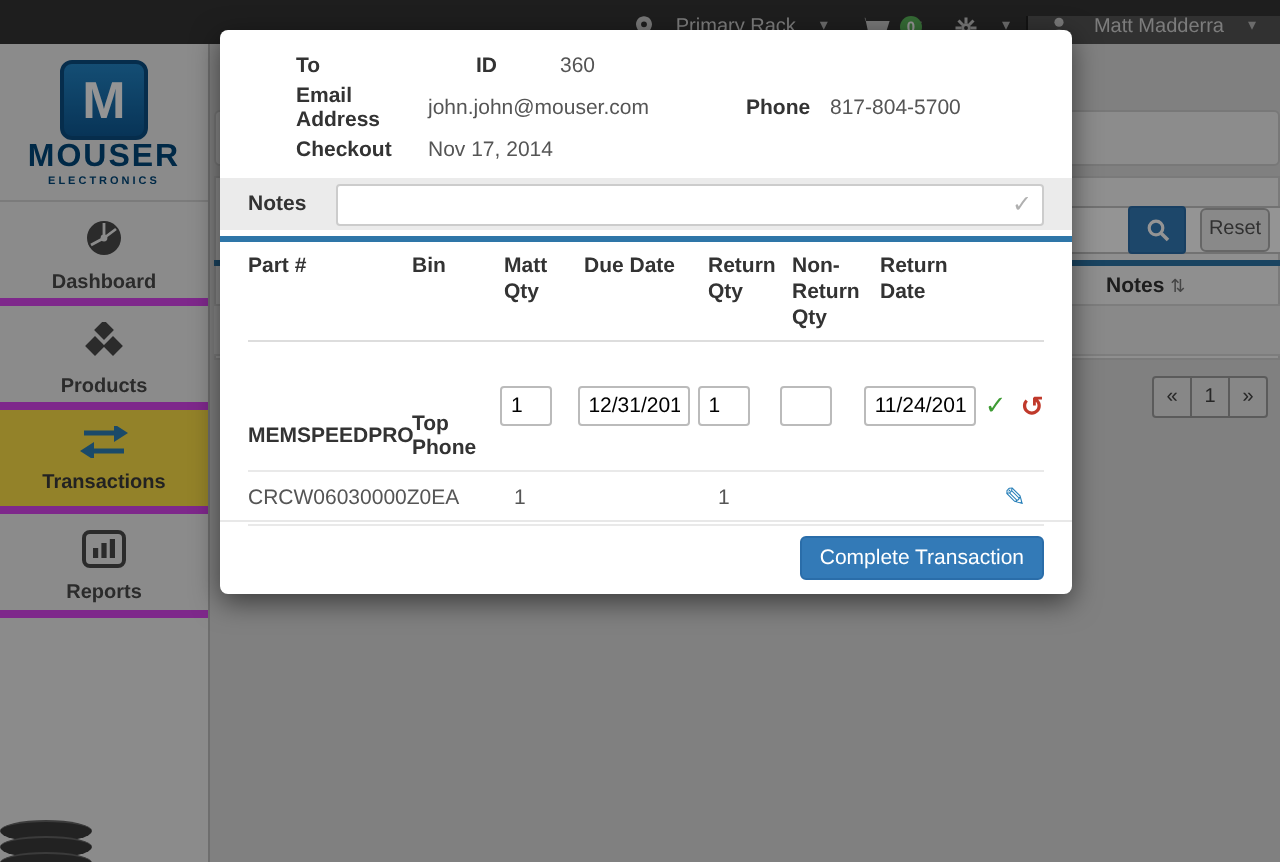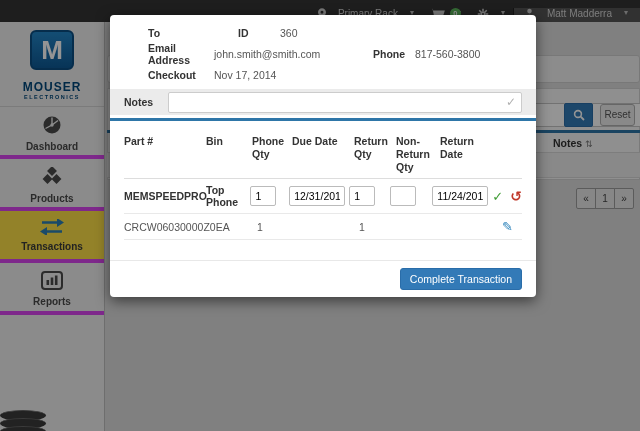--- a/index.html
+++ b/index.html
@@ -12,21 +12,21 @@
   .tb-item { display:flex; align-items:flex-start; gap:12px; padding:0 8px; height:22px; cursor:pointer;margin-top:16px; }
   .tb-caret { font-size:8px; color:#bbb; }
   .tb-cart { position:relative; }
   .tb-badge { position:absolute; top:0px; right:8px; min-width:11px; height:11px; border-radius:6px; background:#5cb85c; color:#fff; font-size:7.5px; font-weight:bold; text-align:center; line-height:11px; padding:0 2px; }
   .tb-user { background:#555; border-left:1px solid #222; padding:0 12px 0 10px; }
 
   
   .sidebar { position:absolute; left:0; top:22px; width:105px; height:409px; background:#f0f0f0; border-right:1px solid #bdbdbd; z-index:1; }
   .logo-block { padding:8px 0 6px; text-align:center; border-bottom:1px solid #d5d5d5; }
   .logo-tile { width:44px; height:40px; margin:0 auto; background:linear-gradient(#2386c8,#0e5a96); border:2px solid #0b4e84; border-radius:6px; color:#fff; font-weight:bold; font-size:26px; line-height:36px; }
-  .logo-name { margin-top:10px; color:#00477a; font-weight:bold; font-size:12px; letter-spacing:1px; }
+  .logo-name { margin-top:0; color:#00477a; font-weight:bold; font-size:16px; letter-spacing:1px; }
   .logo-sub { color:#00477a; font-weight:bold; font-size:5.5px; letter-spacing:1.5px; }
   .side-item { height:52px; border-bottom:4px solid #d946ef; text-align:center; padding-top:8px; cursor:pointer; }
   .side-item .lbl { display:block; margin-top:2px; font-size:10px; font-weight:bold; color:#4a4a4a; }
   .side-item.active { background:#fde047; }
   .side-item.active .lbl { color:#3c3c3c; }
   .coins { position:absolute; left:0px; bottom:-6px; width:50px; }
   .coins div { width:46px; height:11px; border-radius:50%; background:#3c3c3c; border-top:1px solid #666; margin-top:-3px; }
 
   
   .content { position:absolute; left:105px; top:22px; width:535px; height:409px; background:#dcdcdc; z-index:1; }
@@ -57,28 +57,28 @@
   .m-lab { font-weight:bold; color:#333;margin-left:24px; }
   .m-lab.l1 { width:66px; }
   .m-val.v1 { width:135px; }
   .m-lab.l2 { width:42px; }
   .m-notes { margin-top:4px; height:26px; background:#ebebeb; display:flex; align-items:center; padding:0 14px; gap:8px; }
   .m-notes-label { font-weight:bold; color:#333; width:36px; }
   .m-notes-wrap { position:relative; flex:1; }
   .m-notes-input { width:100%; height:21px; border:1px solid #ccc; border-radius:2px; font-size:10.5px; padding:0 18px 0 5px; }
   .m-notes-check { position:absolute; right:6px; top:3px; color:#b0b0b0; font-weight:bold; font-size:12px; }
   .m-blueline { height:3px; background:#2e76a8; margin-top:3px; }
-  .m-table { padding:8px 14px; }
+  .m-table { padding:0 14px; }
   .m-thead { display:flex; gap:4px; padding:6px 0 4px; border-bottom:1px solid #ddd; font-weight:bold; color:#333; line-height:1.25; min-height:36px; }
   .m-row { display:flex; gap:4px; align-items:center; padding:5px 0; border-bottom:1px solid #e9e9e9; }
   .c-part { width:78px; } .c-bin { width:42px; } .c-iqty { width:36px; } .c-due { width:58px; }
   .c-rqty { width:38px; } .c-nrqty { width:40px; } .c-rdate { width:58px; } .c-act { flex:1; display:flex; gap:7px; align-items:center; }
   .m-row input { height:20px; border:1px solid #bbb; border-radius:2px; font-size:10.5px; padding:0 4px; }
   .in-sm { width:26px; } .in-dt { width:56px; }
-  .bold { font-weight:bold; color:#333; }
+  .bold { font-weight:bold; color:#333;margin-top:30px; }
   .ic-check { color:#3f9c35; font-weight:bold; font-size:13px; cursor:pointer; }
   .ic-undo { color:#c0392b; font-weight:bold; font-size:14px; cursor:pointer; }
   .ic-edit { color:#2980b9; font-size:13px; cursor:pointer; }
   .qty-txt { padding-left:5px; }
   .m-footer { position:absolute; left:0; bottom:0; width:100%; border-top:1px solid #e8e8e8; padding:7px 14px; text-align:right; }
   .m-complete { background:#337ab7; border:1px solid #2a6da9; color:#fff; font-size:10.5px; padding:4px 9px; border-radius:3px; cursor:pointer; font-family:inherit; }
   svg { display:block; }
 </style>
 </head>
 <body>
@@ -236,23 +236,23 @@
 <div class="modal">
 
   <div class="m-info">
     <div class="m-info-row">
       <span class="m-lab l1">To</span>
       <span class="m-lab l2">ID</span>
       <span class="m-val">360</span>
     </div>
     <div class="m-info-row">
       <span class="m-lab l1">Email Address</span>
-      <span class="m-val v1">john.smith@smith.com</span>
+      <span class="m-val v1">john.john@mouser.com</span>
       <span class="m-lab l2">Phone</span>
-      <span class="m-val">817-560-3800</span>
+      <span class="m-val">817-804-5700</span>
     </div>
     <div class="m-info-row">
       <span class="m-lab l1">Checkout</span>
       <span class="m-val v1">Nov 17, 2014</span>
     </div>
   </div>
 
   <div class="m-notes">
     <span class="m-notes-label">Notes</span>
     <span class="m-notes-wrap">
@@ -260,21 +260,21 @@
       <span class="m-notes-check">✓</span>
     </span>
   </div>
 
   <div class="m-blueline"></div>
 
   <div class="m-table">
     <div class="m-thead">
       <span class="c-part">Part #</span>
       <span class="c-bin">Bin</span>
-      <span class="c-iqty">Phone Qty</span>
+      <span class="c-iqty">Matt Qty</span>
       <span class="c-due">Due Date</span>
       <span class="c-rqty">Return Qty</span>
       <span class="c-nrqty">Non-Return Qty</span>
       <span class="c-rdate">Return Date</span>
     </div>
 
     <div class="m-row">
       <span class="c-part bold">MEMSPEEDPRO</span>
       <span class="c-bin bold">Top Phone</span>
       <span class="c-iqty"><input class="in-sm" value="1" style=""></span>

